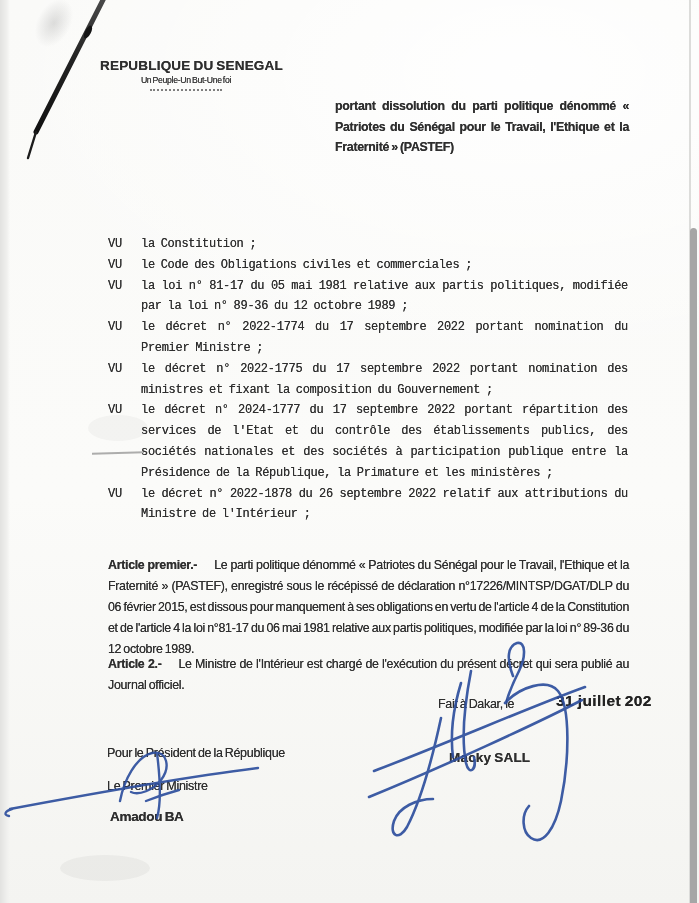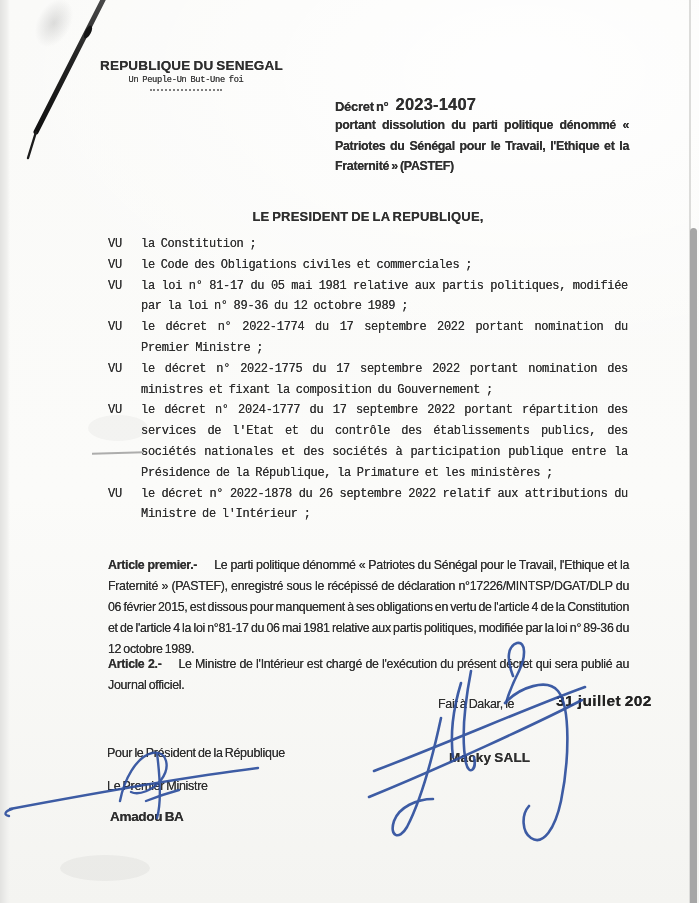--- a/index.html
+++ b/index.html
@@ -17,21 +17,21 @@
   .doc-text{
     color:#2e2e2e;
     letter-spacing:-0.3px;
     word-spacing:-1px;
     text-shadow:0 0 0.5px rgba(45,45,45,.85);
   }
   .abs{position:absolute;}
   
   #rep-header{left:100px;top:58px;width:172px;text-align:center;}
   #rep-title{font-size:13.5px;font-weight:bold;letter-spacing:.2px;white-space:nowrap;}
-  #rep-motto{font-size:8.7px;margin-top:2px;color:#3a3a3a;font-family:Liberation Mono, monospace;}
+  #rep-motto{font-size:8.7px;margin-top:2px;color:#3a3a3a;}
   #motto-sep{width:72px;height:0;border-bottom:2px dotted #555;margin:4px auto 0;opacity:.75;}
   
   #decree-block{left:335px;top:96px;width:294px;}
   #decree-label{font-size:13px;font-weight:bold;}
   #decree-number{font-size:16.5px;font-weight:bold;letter-spacing:.2px;margin-left:7px;position:relative;top:-1px;}
   #decree-subject{font-size:12.4px;font-weight:bold;line-height:20.5px;text-align:justify;margin-top:0;}
   
   .center-head{left:108px;width:520px;text-align:center;font-weight:bold;font-size:13px;letter-spacing:.2px;}
   #president-heading{top:209px;}
   #decrete-heading{top:519px;}
@@ -78,27 +78,23 @@
   <div class="abs smudge" id="smudge-1"></div>
   <div class="abs smudge" id="smudge-2"></div>
 
   <div class="abs doc-text" id="rep-header">
     <div id="rep-title">REPUBLIQUE DU SENEGAL</div>
     <div id="rep-motto">Un Peuple-Un But-Une foi</div>
     <div id="motto-sep"></div>
   </div>
 
   <div class="abs doc-text" id="decree-block">
-    <div>
-      <span id="decree-label">Décret n°</span><span id="decree-number">2023-1407</span>
-    </div>
     <div id="decree-subject">portant dissolution du parti politique dénommé « Patriotes du Sénégal pour le Travail, l'Ethique et la Fraternité » (PASTEF)</div>
   </div>
 
-  <div class="abs doc-text center-head" id="president-heading">LE PRESIDENT DE LA REPUBLIQUE,</div>
 
   <div class="abs doc-text" id="visa-list">
     <div class="visa">
       <span class="visa-label">VU</span>
       <span class="visa-text">la Constitution ;</span>
     </div>
     <div class="visa">
       <span class="visa-label">VU</span>
       <span class="visa-text">le Code des Obligations civiles et commerciales ;</span>
     </div>

